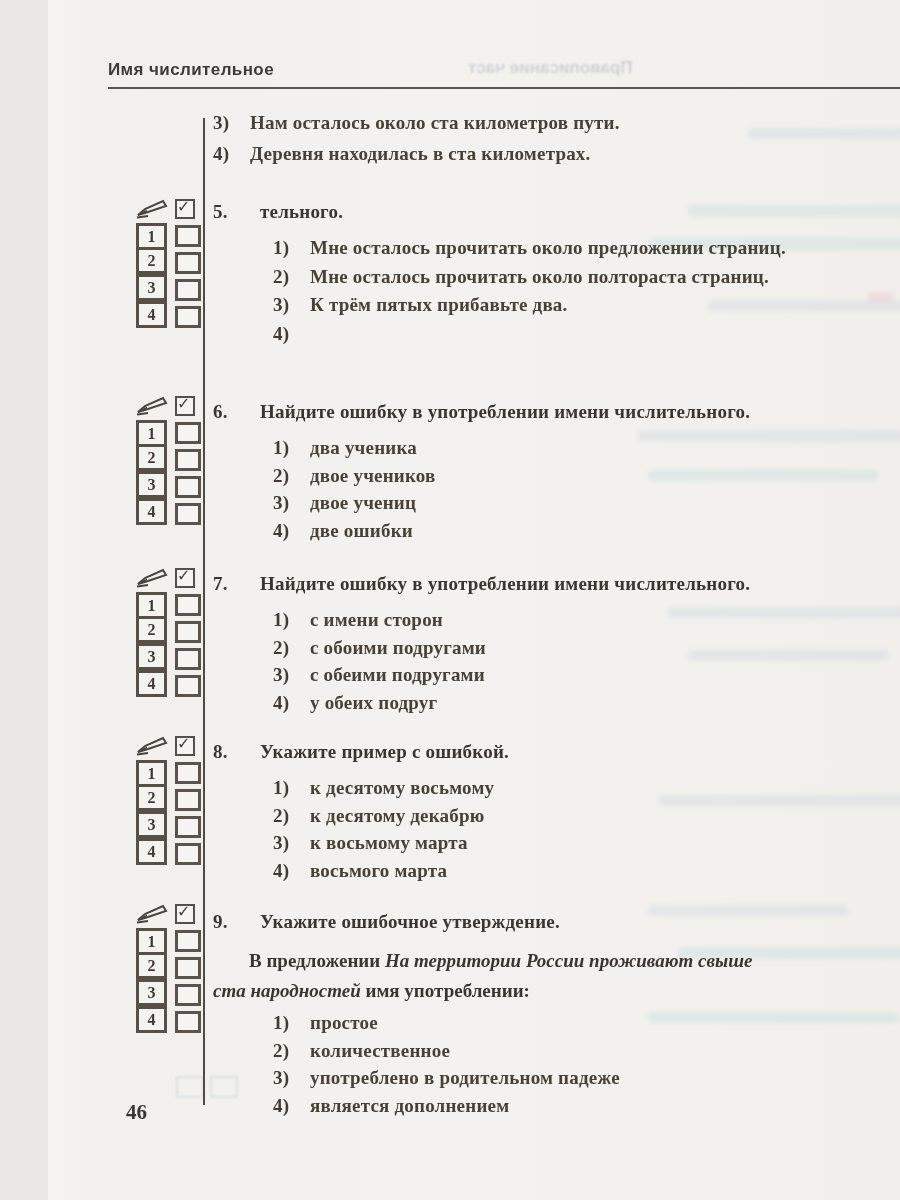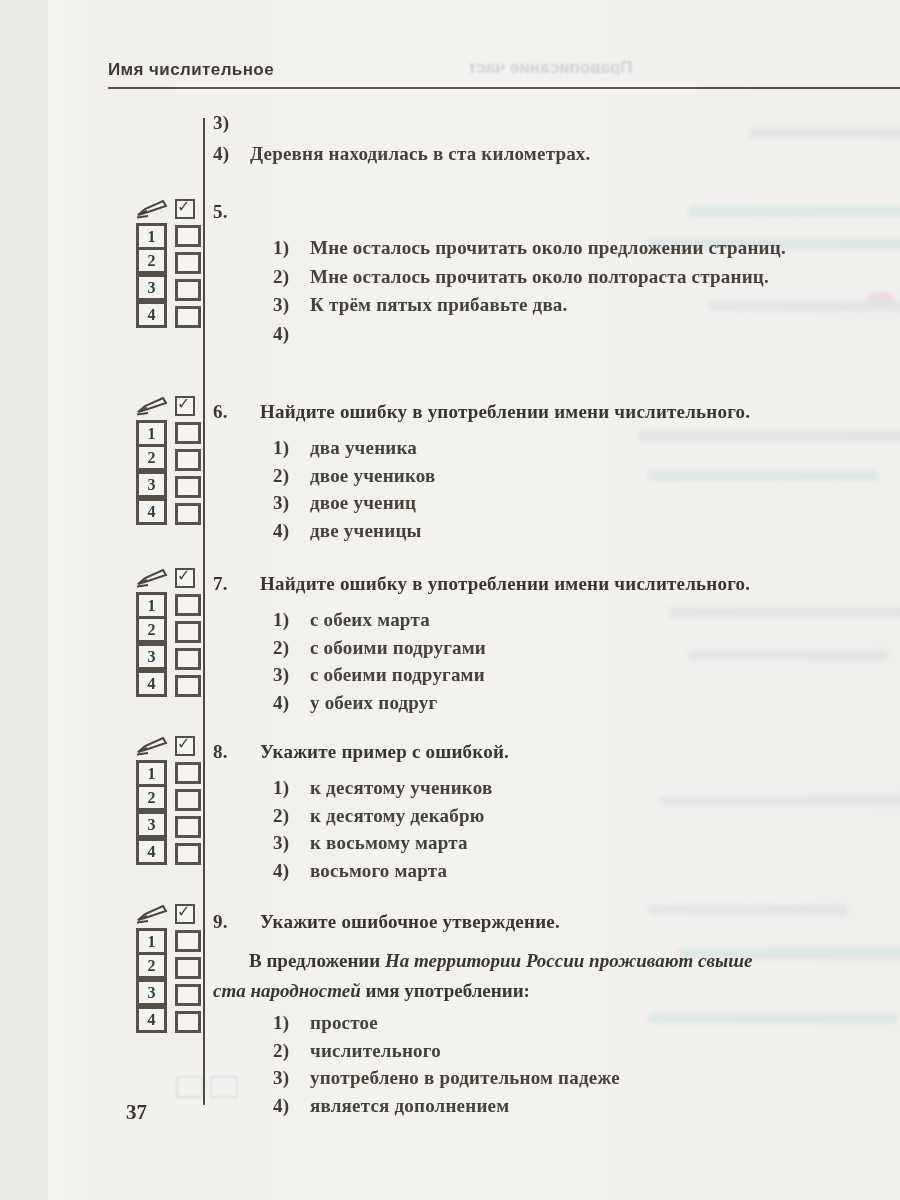--- a/index.html
+++ b/index.html
@@ -110,20 +110,21 @@
   <div class="bl bl-sq" style="left:162px;top:1076px;width:28px;height:22px;"></div>
 
   <div class="p-header">Имя числительное</div>
   <div class="p-rule"></div>
   <div class="dashed-edge"></div>
   <div class="divider"></div>
 
   <div class="prev-block">
     <div class="opt">
       <span class="opt-label">3)</span>
+      <span class="opt-text">Нам осталось около ста километров пути.</span>
     </div>
     <div class="opt">
       <span class="opt-label">4)</span>
       <span class="opt-text">Деревня находилась в ста километрах.</span>
     </div>
   </div>
 
   <div class="agrid" style="top:197px;">
     <div class="agrid-icons">
       <span class="pencil">
@@ -286,20 +287,21 @@
           <span class="numcell">4</span>
           <span class="abox"></span>
         </div>
     </div>
   </div>
 
   <div class="qblock q5" style="top:196px;">
     <div class="q-head">
       <span class="q-num">5.</span>
       <span class="q-text">
+        <span class="tline">тельного.</span>
       </span>
     </div>
     <div class="q-options">
       <div class="opt">
           <span class="opt-label">1)</span>
           <span class="opt-text">Мне осталось прочитать около предложении страниц.</span>
         </div>
       <div class="opt">
           <span class="opt-label">2)</span>
           <span class="opt-text">Мне осталось прочитать около полтораста страниц.</span>
@@ -329,36 +331,36 @@
       <div class="opt">
           <span class="opt-label">2)</span>
           <span class="opt-text">двое учеников</span>
         </div>
       <div class="opt">
           <span class="opt-label">3)</span>
           <span class="opt-text">двое учениц</span>
         </div>
       <div class="opt">
           <span class="opt-label">4)</span>
-          <span class="opt-text">две ученицы</span>
+          <span class="opt-text">две ошибки</span>
         </div>
     </div>
   </div>
 
   <div class="qblock" style="top:568px;">
     <div class="q-head">
       <span class="q-num">7.</span>
       <span class="q-text">
           <span class="tline">Найдите ошибку в употреблении имени числительного.</span>
         </span>
     </div>
     <div class="q-options">
       <div class="opt">
           <span class="opt-label">1)</span>
-          <span class="opt-text">с обеих марта</span>
+          <span class="opt-text">с имени сторон</span>
         </div>
       <div class="opt">
           <span class="opt-label">2)</span>
           <span class="opt-text">с обоими подругами</span>
         </div>
       <div class="opt">
           <span class="opt-label">3)</span>
           <span class="opt-text">с обеими подругами</span>
         </div>
       <div class="opt">
@@ -371,21 +373,21 @@
   <div class="qblock" style="top:736px;">
     <div class="q-head">
       <span class="q-num">8.</span>
       <span class="q-text">
           <span class="tline">Укажите пример с ошибкой.</span>
         </span>
     </div>
     <div class="q-options">
       <div class="opt">
           <span class="opt-label">1)</span>
-          <span class="opt-text">к десятому учеников</span>
+          <span class="opt-text">к десятому восьмому</span>
         </div>
       <div class="opt">
           <span class="opt-label">2)</span>
           <span class="opt-text">к десятому декабрю</span>
         </div>
       <div class="opt">
           <span class="opt-label">3)</span>
           <span class="opt-text">к восьмому марта</span>
         </div>
       <div class="opt">
@@ -406,27 +408,27 @@
       <span class="il1"><span>В предложении </span><em>На территории России проживают свыше</em></span>
       <span class="il2"><em>ста народностей</em><span> имя употреблении:</span></span>
     </p>
     <div class="q-options">
       <div class="opt">
           <span class="opt-label">1)</span>
           <span class="opt-text">простое</span>
         </div>
       <div class="opt">
           <span class="opt-label">2)</span>
-          <span class="opt-text">числительного</span>
+          <span class="opt-text">количественное</span>
         </div>
       <div class="opt">
           <span class="opt-label">3)</span>
           <span class="opt-text">употреблено в родительном падеже</span>
         </div>
       <div class="opt">
           <span class="opt-label">4)</span>
           <span class="opt-text">является дополнением</span>
         </div>
     </div>
   </div>
 
-  <div class="p-num">37</div>
+  <div class="p-num">46</div>
 </div>
 
 </body></html>

